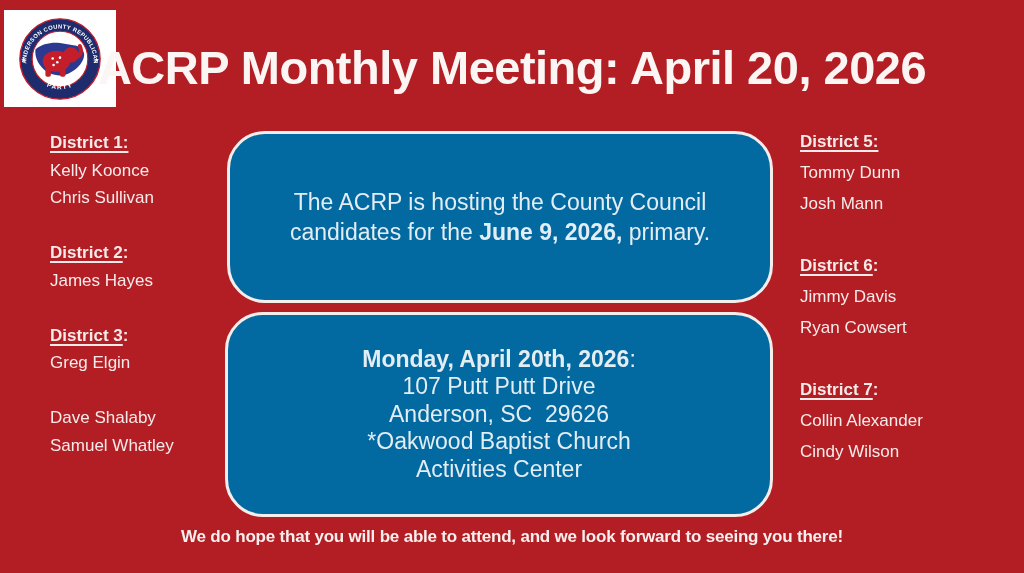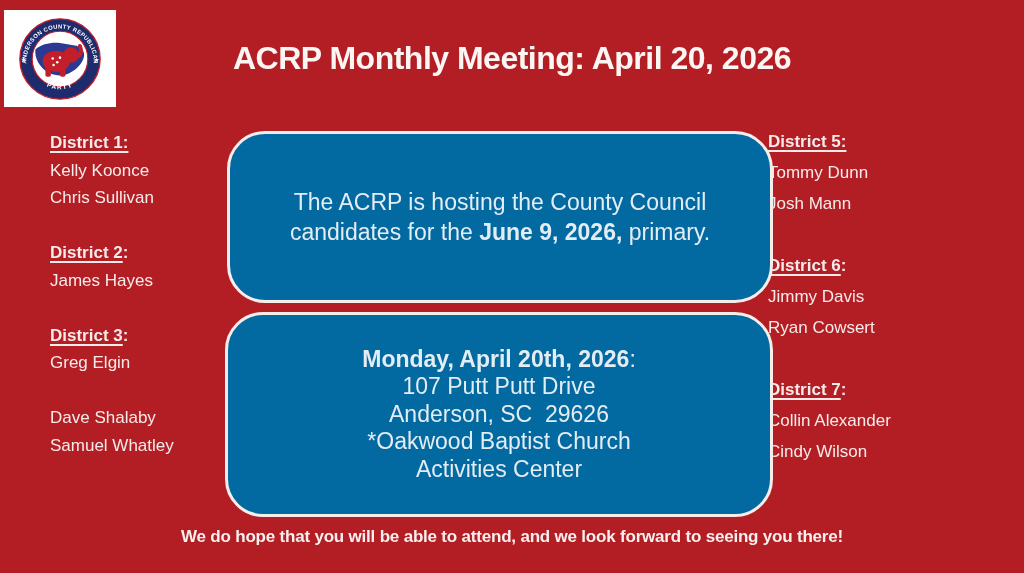--- a/index.html
+++ b/index.html
@@ -9,26 +9,26 @@
     font-family:"Liberation Sans", sans-serif;
   }
   
   .logo-box{
     position:absolute;left:4px;top:10px;width:112px;height:97px;
     background:#ffffff;display:flex;align-items:center;justify-content:center;
   }
   .page-title{
     position:absolute;left:0;top:40px;width:100%;
     text-align:center;color:#FBF5F4;font-weight:bold;
-    font-size:32px;letter-spacing:-0.5px;
+    font-size:47px;letter-spacing:-0.5px;
   }
   
   .col{position:absolute;color:#F6EBEA;}
   .col-left{left:50px;top:129px;width:210px;font-size:17px;line-height:27.5px;}
-  .col-right{left:768px;top:126px;width:215px;font-size:17px;line-height:31px;}
+  .col-right{left:800px;top:126px;width:215px;font-size:17px;line-height:31px;}
   .district{margin:0 0 27.5px 0;}
   .col-right .district{margin-bottom:31px;}
   .district:last-child{margin-bottom:0;}
   .d-head{font-weight:bold;}
   .d-head .u{
     text-decoration:underline;
     text-decoration-thickness:2px;
     text-underline-offset:3px;
   }
   

